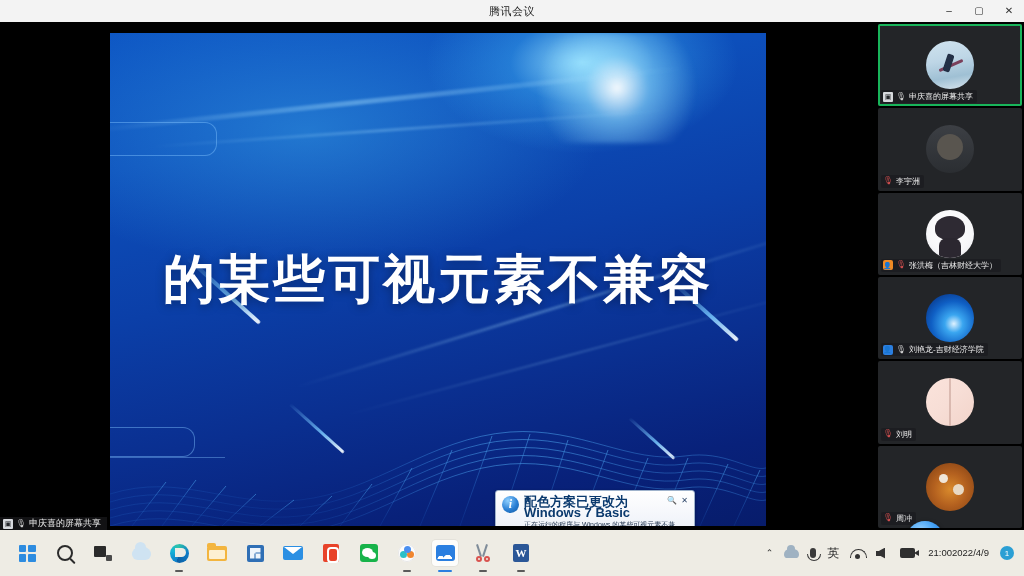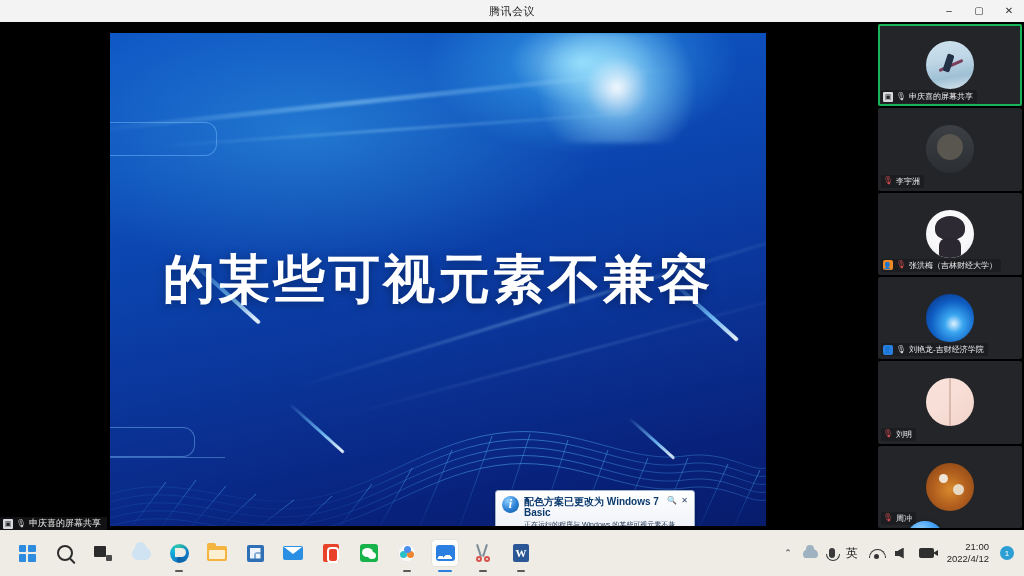--- a/index.html
+++ b/index.html
@@ -108,21 +108,21 @@
   .balloon-icon {
     width: 17px; height: 17px; flex: 0 0 17px; border-radius: 50%;
     background: radial-gradient(circle at 35% 28%, #8fd0ff 0%, #2a7fd4 55%, #12599f 100%);
     color: #fff; font-size: 12px; font-weight: bold; font-style: italic;
     display: flex; align-items: center; justify-content: center;
     font-family: "Liberation Serif", serif;
   }
   .balloon-body { flex: 1; min-width: 0; }
   .balloon-head { display: flex; align-items: flex-start; }
   .balloon-title {
-    font-size: 10px; color: #0b3a6e; font-weight: bold; line-height: 11px; flex: 1;
+    font-size: 13px; color: #0b3a6e; font-weight: bold; line-height: 11px; flex: 1;
   }
   .balloon-tools { display: flex; gap: 4px; padding-left: 3px; }
   .balloon-tool { font-size: 8px; color: #30486b; line-height: 10px; }
   .balloon-text {
     font-size: 7px; color: #22354f; line-height: 9.5px; margin-top: 2px;
   }
 
   
   .share-badge {
     position: absolute; left: 0; bottom: 0; height: 13px;
@@ -265,21 +265,21 @@
   .tray-ime { font-size: 12px; font-weight: 500; }
   .tray-wifi { width:15px; height:11px; position:relative;}
   .tray-wifi:before{ content:""; position:absolute; left:0; bottom:1px; width:15px; height:8px; border:1.8px solid #333; border-bottom:none; border-radius:9px 9px 0 0;}
   .tray-wifi:after{ content:""; position:absolute; left:5px; bottom:0; width:5px; height:5px; border-radius:50%; background:#333;}
   .tray-vol { width:13px; height:11px; position:relative;}
   .tray-vol:before{ content:""; position:absolute; left:0; top:3px; width:5px; height:5px; background:#333;}
   .tray-vol:after{ content:""; position:absolute; left:3px; top:0; width:6px; height:11px; background:#333; clip-path: polygon(0 30%,100% 0,100% 100%,0 70%);}
   .tray-cam { width:15px; height:10px; background:#2f2f2f; border-radius:2px; position:relative;}
   .tray-cam:after{ content:""; position:absolute; right:-4px; top:2px; width:0; height:0; border-top:3px solid transparent; border-bottom:3px solid transparent; border-right:5px solid #2f2f2f;}
   .clock {
-    display: flex; flex-direction: column; align-items: flex-end;
+    display: flex; flex-direction: row; align-items: flex-end;
     font-size: 9.5px; line-height: 12px; color: #1f1f1f; padding-left: 2px;
   }
   .notif-badge {
     width: 14px; height: 14px; border-radius: 50%; background: #2b9fd4;
     color: #fff; font-size: 8px; display:flex; align-items:center; justify-content:center;
   }
 </style>
 </head>
 <body>
 
@@ -508,19 +508,19 @@
           <span class="tray-wifi"></span>
         </div>
       <div class="tray-i">
           <span class="tray-vol"></span>
         </div>
       <div class="tray-i">
           <span class="tray-cam"></span>
         </div>
       <div class="clock">
         <span>21:00</span>
-        <span>2022/4/12</span>
+        <span>2022/4/9</span>
       </div>
       <div class="notif-badge">1</div>
     </div>
   </div>
 
 </div>
 
 </body></html>

